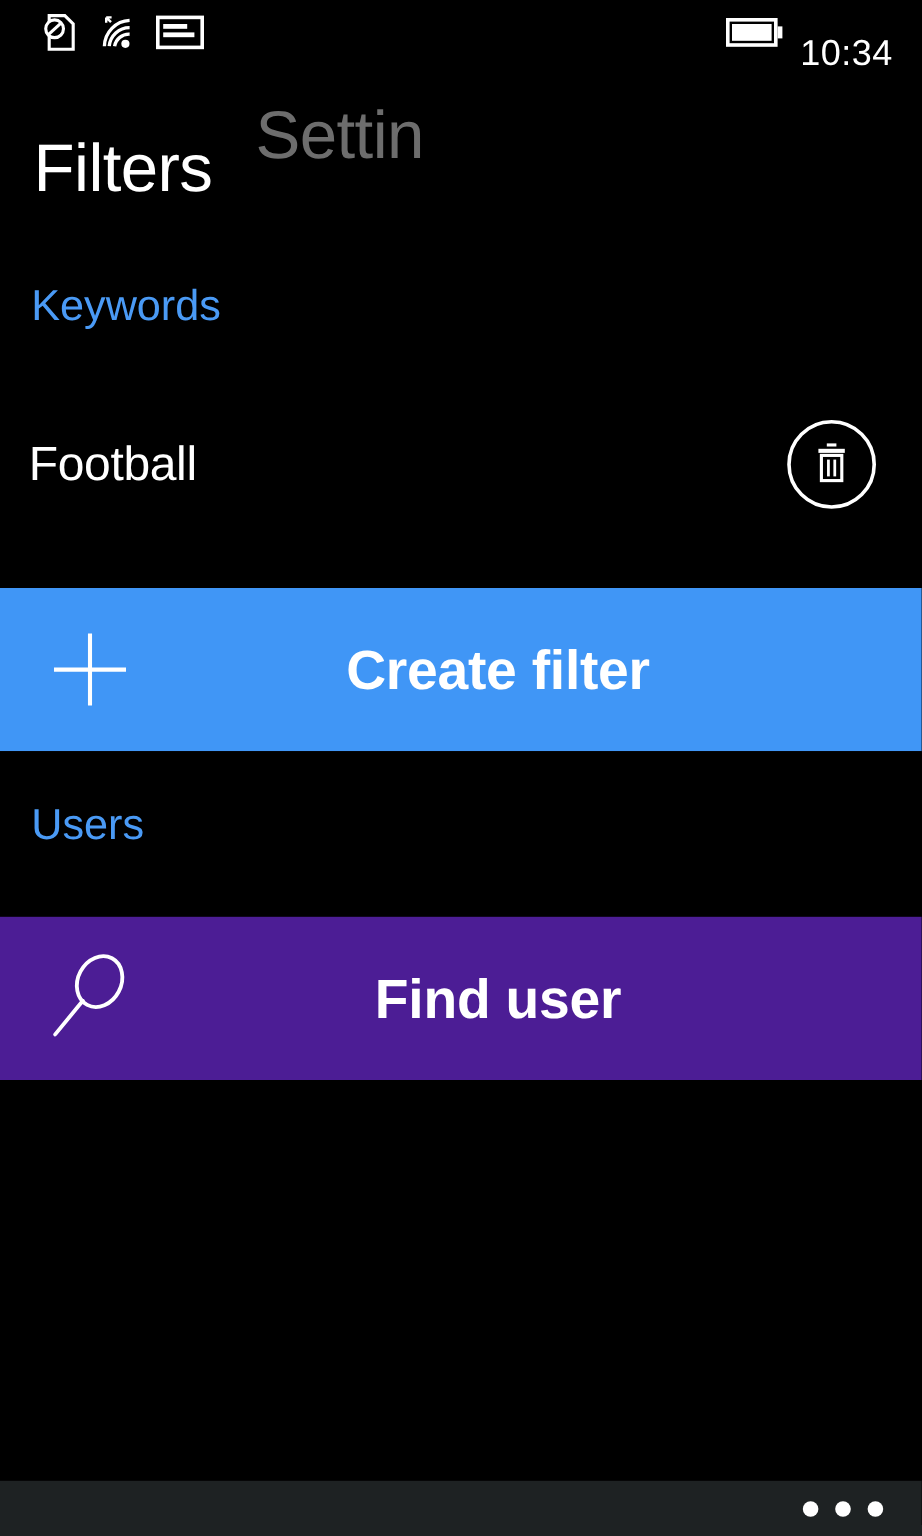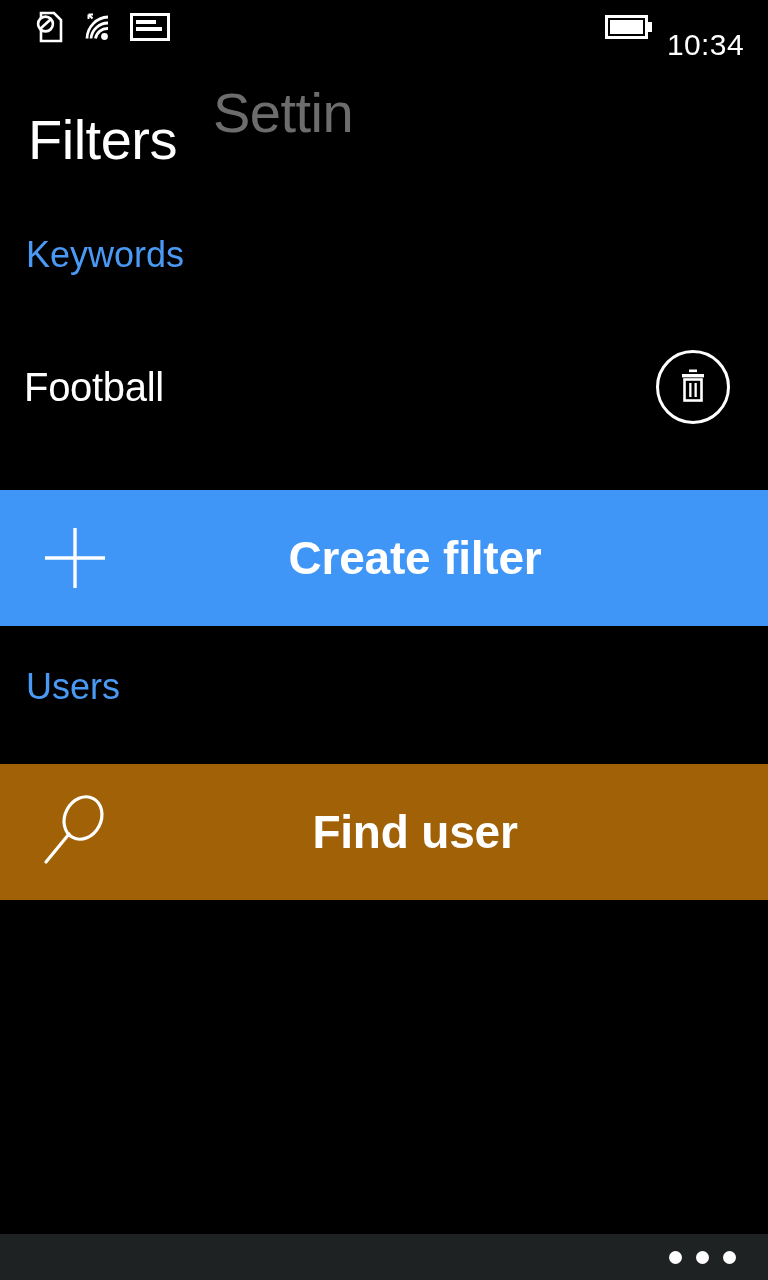--- a/index.html
+++ b/index.html
@@ -258,21 +258,21 @@
     </span>
     <span class="action-label">Create filter</span>
   </div>
 
   <div class="spacer-black" style="height:40px"></div>
 
   <div class="group-header" style="color:#4a9af5">Users</div>
 
   <div class="spacer-black" style="height:56px"></div>
 
-  <div class="action-band" style="background:#a16207">
+  <div class="action-band" style="background:#4c1d95">
     <span class="action-icon">
       <svg width="78" height="80" viewBox="0 0 78 80">
         <ellipse cx="47" cy="26" rx="18" ry="22" fill="none" stroke="#ffffff" stroke-width="3.2" transform="rotate(28 47 26)"></ellipse>
         <line x1="33" y1="42" x2="10" y2="70" stroke="#ffffff" stroke-width="3.2" stroke-linecap="round"></line>
       </svg>
     </span>
     <span class="action-label">Find user</span>
   </div>
 
 </div>

